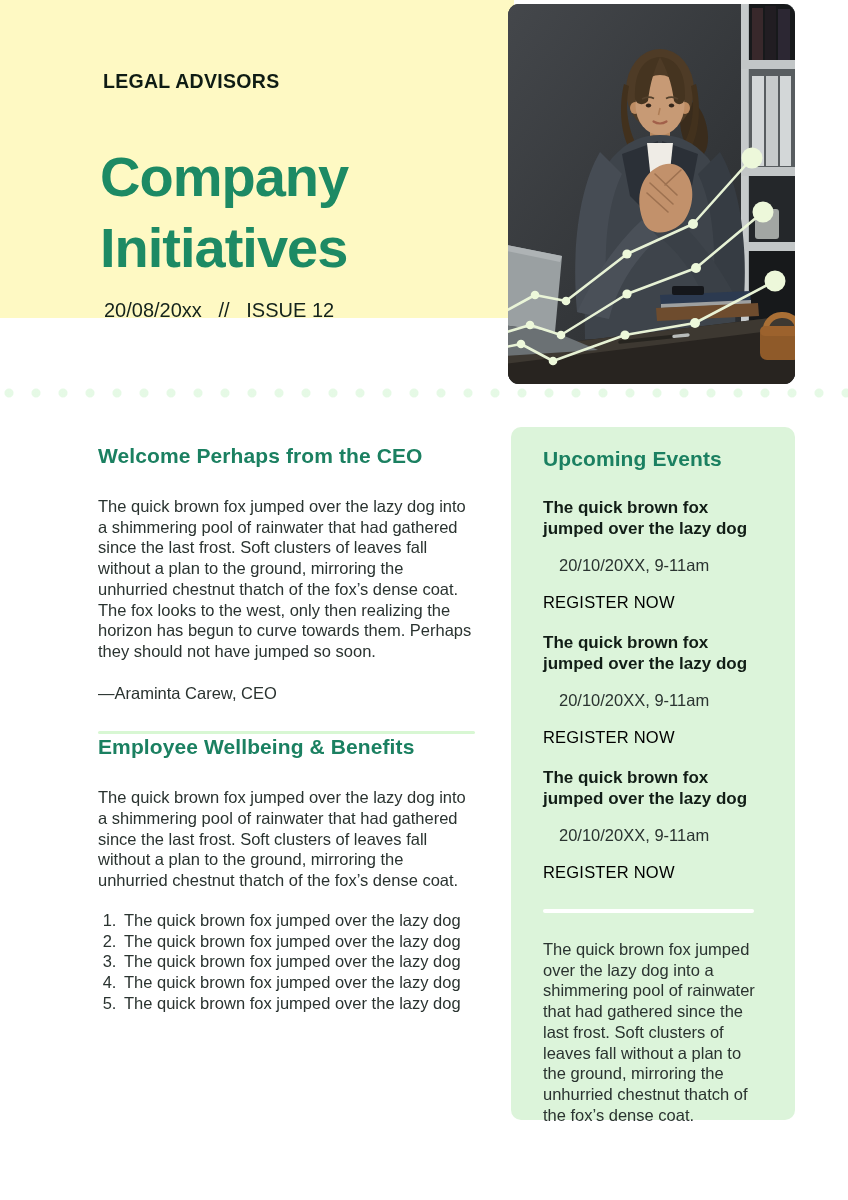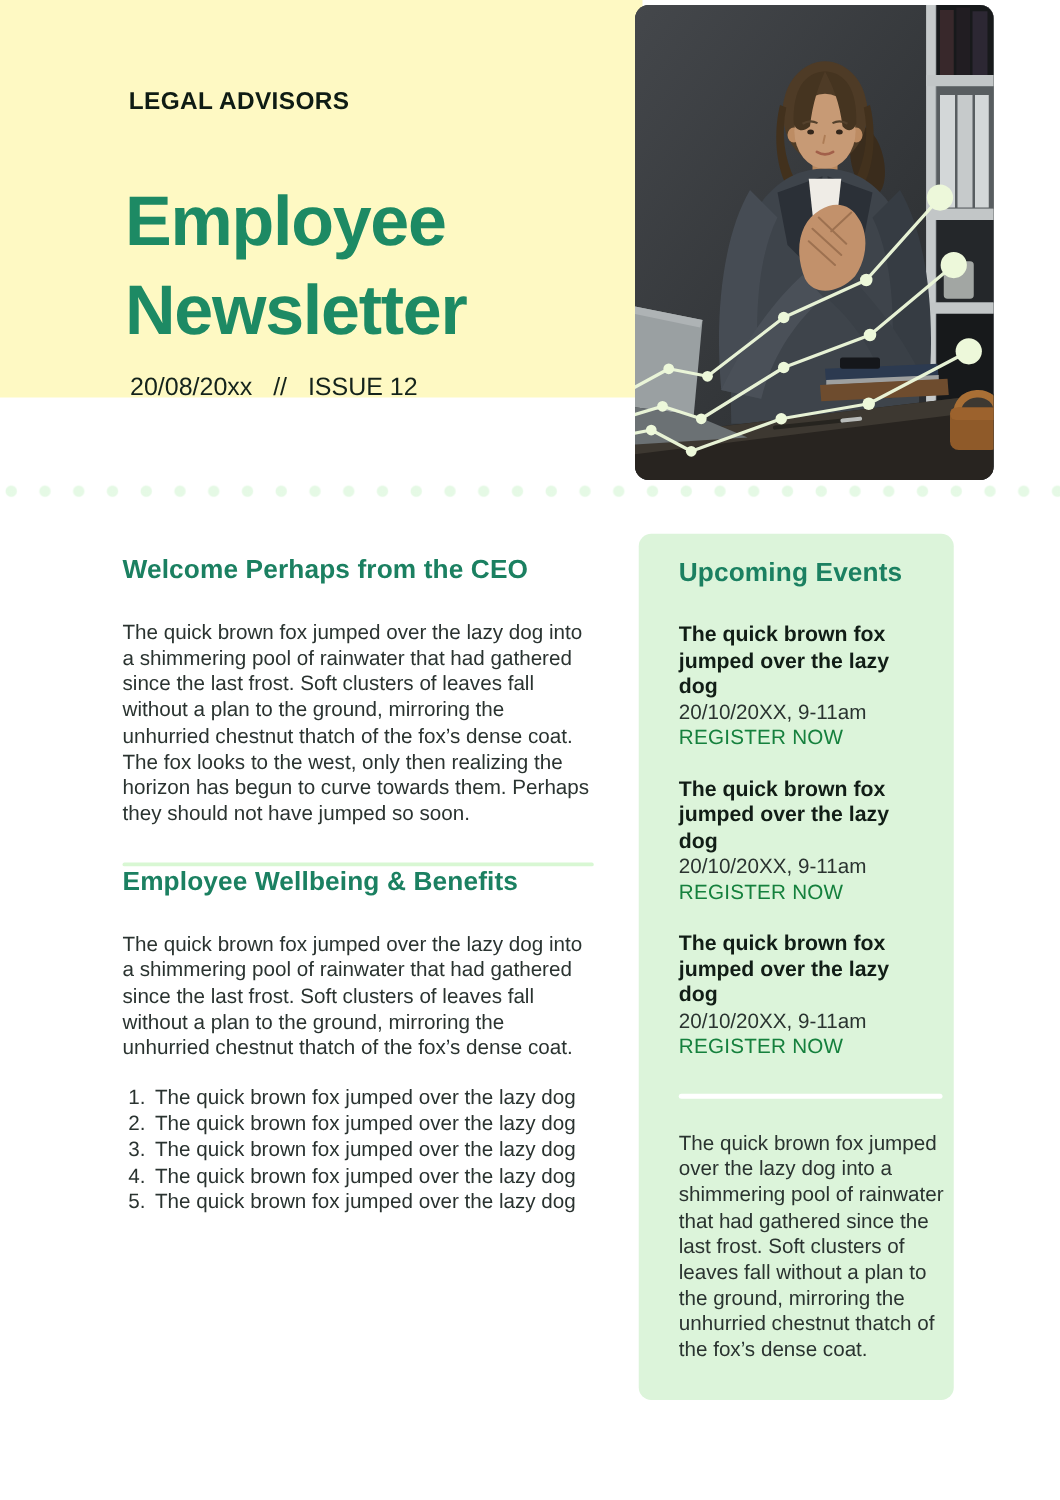--- a/index.html
+++ b/index.html
@@ -51,41 +51,41 @@
   .signature{margin:21px 0 0 0;font-size:16.5px;line-height:20.7px;color:#2a3330;}
   .divider{height:3px;background:#d8f7d3;border-radius:2px;margin-top:28px;}
   .sec-2{margin-top:33px;}
   ol.benefits{
     margin:19px 0 0 0;padding:0 0 0 23px;
     font-size:16.5px;line-height:20.8px;color:#2a3330;
   }
   ol.benefits li{padding-left:3px;margin:0;}
   
   .card{
-    position:absolute;left:511px;top:427px;width:252px;height:693px;
+    position:absolute;left:511px;top:427px;width:284px;height:693px;
     background:#dcf4da;border-radius:10px;box-sizing:border-box;
     padding:19px 22px 0 32px;
   }
   .event{margin-top:26px;}
   .event + .event{margin-top:21px;}
   .event-title{
     font-size:17px;font-weight:700;line-height:20.5px;color:#111d16;margin:0;
   }
-  .event-date{font-size:16.5px;line-height:20.5px;color:#2a3330;margin:0;white-space:pre-line;}
-  .event-cta{font-size:16.5px;line-height:20.5px;color:#15803d;margin:0;letter-spacing:.2px;cursor:pointer;}
+  .event-date{font-size:16.5px;line-height:20.5px;color:#2a3330;margin:16px;white-space:pre-line;}
+  .event-cta{font-size:16.5px;line-height:20.5px;color:#000000;margin:0;letter-spacing:.2px;cursor:pointer;}
   .card-divider{width:211px;height:4px;background:#ffffff;border-radius:2px;margin-top:27px;}
   .csr-heading{margin-top:31px;}
   .csr-text{margin:26px 0 0 0;font-size:16.5px;line-height:20.7px;color:#2a3330;width:218px;}
 </style>
 </head>
 <body>
 
 <header class="banner">
   <div class="brand">LEGAL ADVISORS</div>
-  <h1 class="main-title">Employee Newsletter</h1>
+  <h1 class="main-title">Company Initiatives</h1>
   <div class="date-line">20/08/20xx   //   ISSUE 12</div>
 </header>
 
 <div class="photo">
   <svg viewBox="0 0 287 380" width="287" height="380" xmlns="http://www.w3.org/2000/svg">
     <defs>
       <linearGradient id="wall" x1="0" y1="0" x2="1" y2="1">
         <stop offset="0" stop-color="#44474b"></stop>
         <stop offset="0.55" stop-color="#333639"></stop>
         <stop offset="1" stop-color="#26282b"></stop>
@@ -189,20 +189,21 @@
     </g>
   </svg>
 </div>
 
 <div class="dots-strip"></div>
 
 <main class="col-left">
   <section>
     <h2 class="sec">Welcome Perhaps from the CEO</h2>
     <p class="body">The quick brown fox jumped over the lazy dog into a shimmering pool of rainwater that had gathered since the last frost. Soft clusters of leaves fall without a plan to the ground, mirroring the unhurried chestnut thatch of the fox’s dense coat. The fox looks to the west, only then realizing the horizon has begun to curve towards them. Perhaps they should not have jumped so soon.</p>
+    <p class="signature">—Araminta Carew, CEO</p>
   </section>
 
   <div class="divider"></div>
 
   <section>
     <h2 class="sec sec-2">Employee Wellbeing &amp; Benefits</h2>
     <p class="body">The quick brown fox jumped over the lazy dog into a shimmering pool of rainwater that had gathered since the last frost. Soft clusters of leaves fall without a plan to the ground, mirroring the unhurried chestnut thatch of the fox’s dense coat.</p>
     <ol class="benefits">
       <li>The quick brown fox jumped over the lazy dog</li>
       <li>The quick brown fox jumped over the lazy dog</li>

